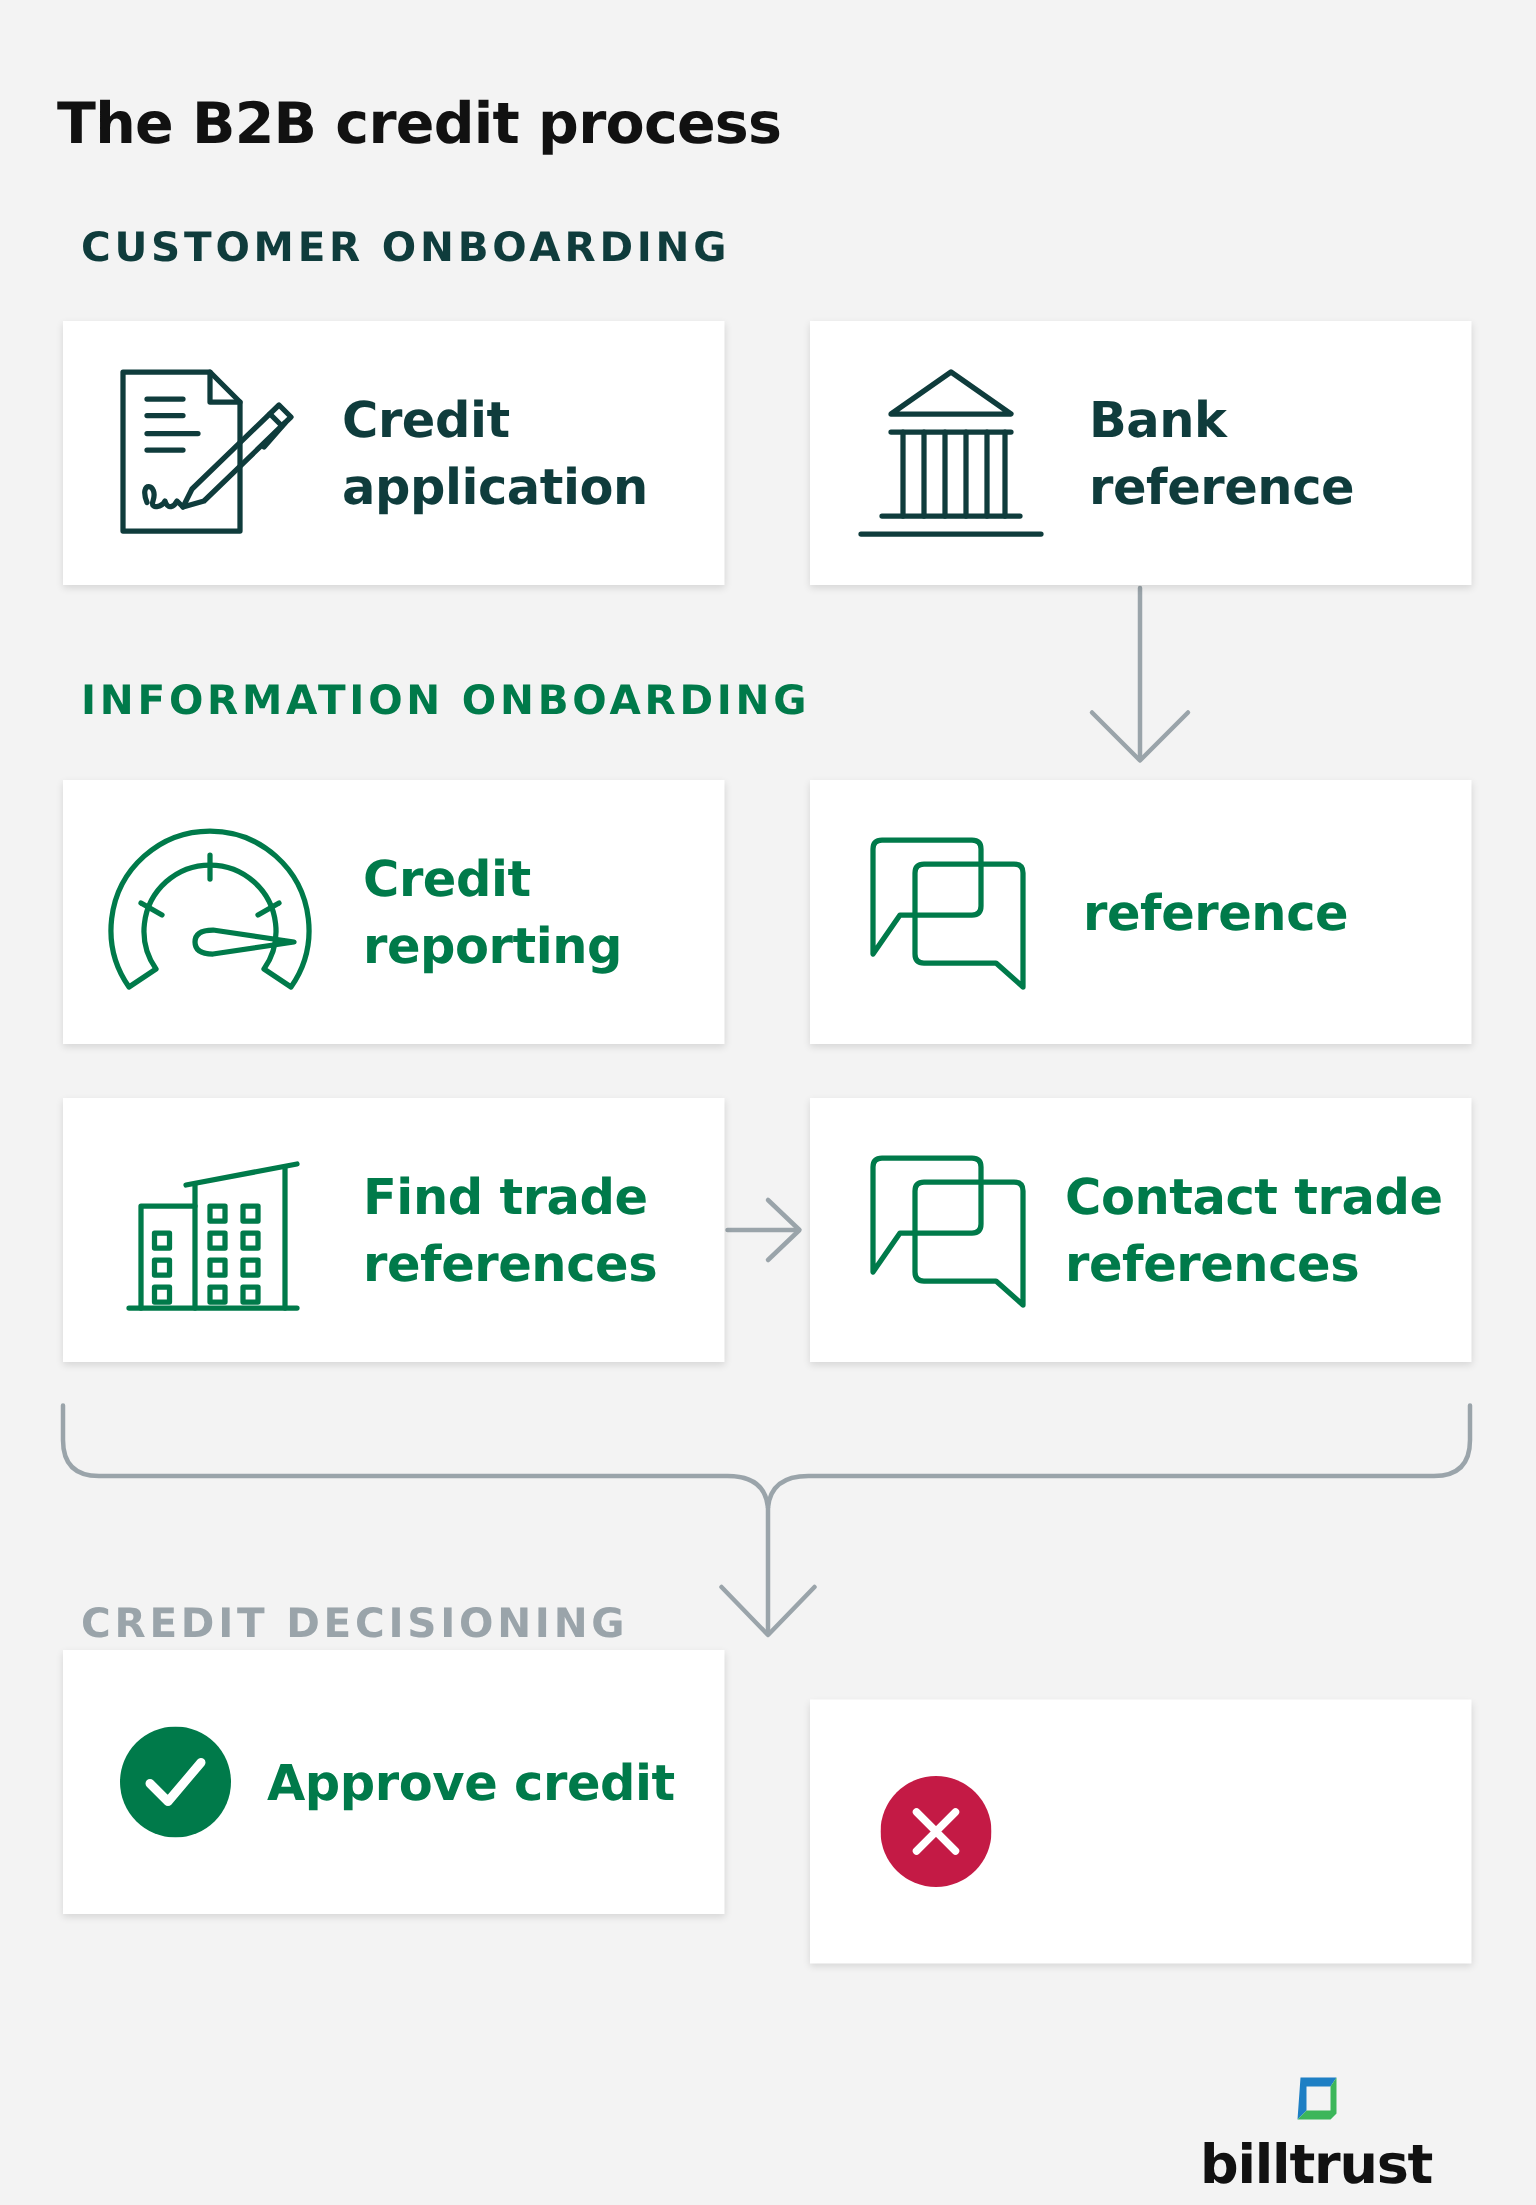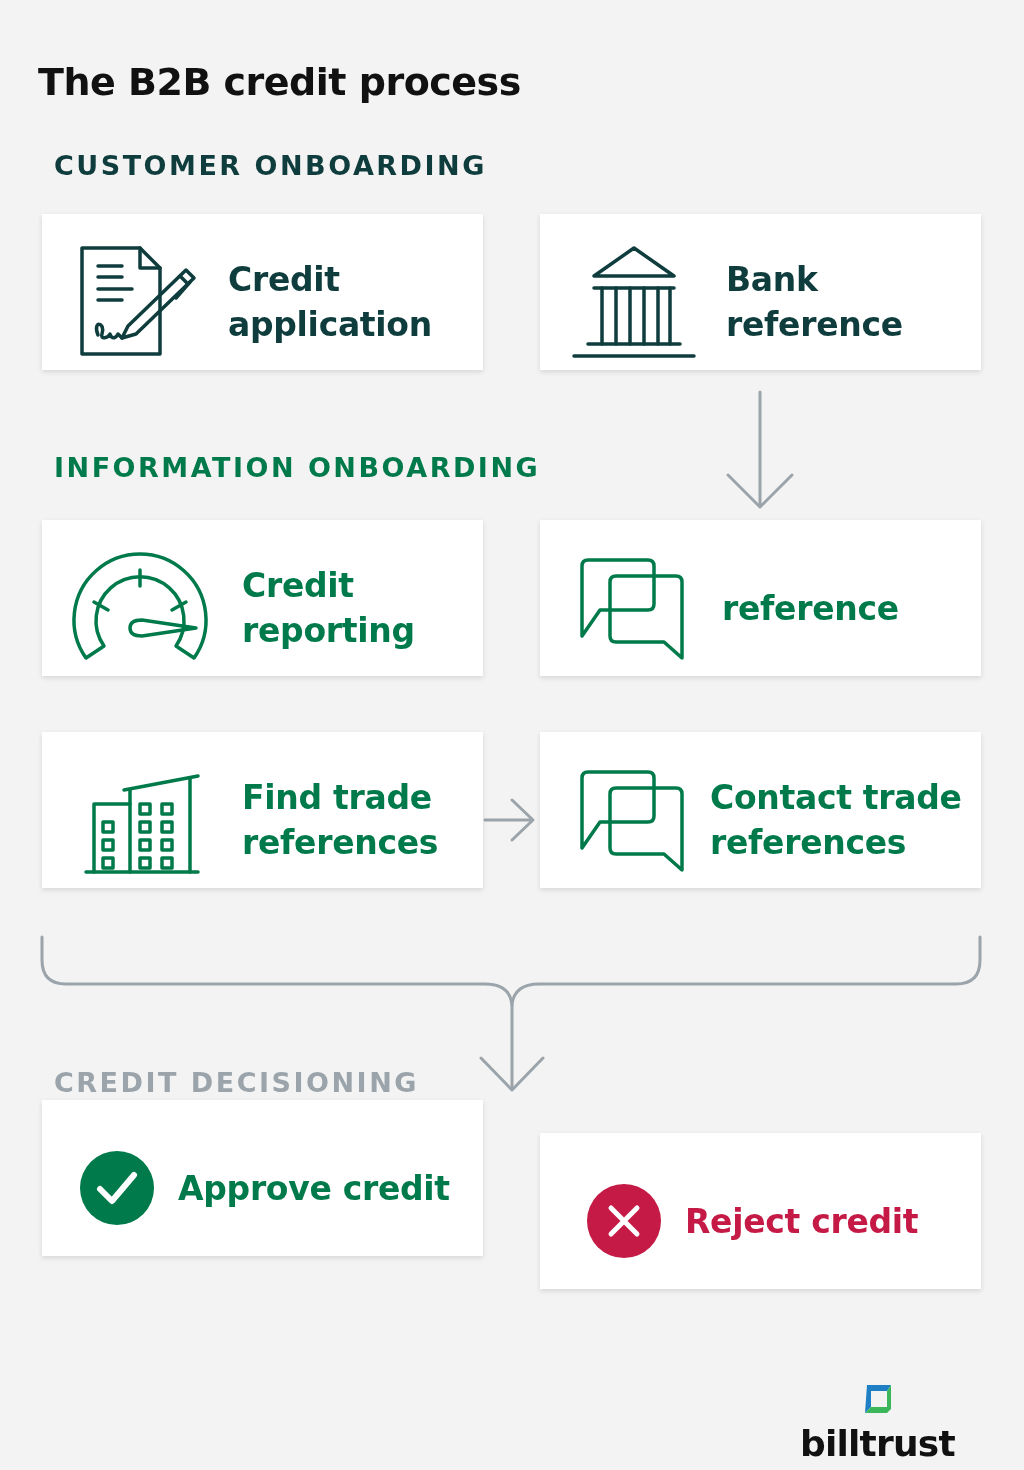--- a/index.html
+++ b/index.html
@@ -14,21 +14,21 @@
       position: absolute; left: 38px; top: 36px;
       font-size: 38px; font-weight: bold; color: #111;
       letter-spacing: -0.5px;
       margin-top: 24px;
     }
     .section {
       position: absolute; left: 54px;
       font-size: 27px; font-weight: bold; letter-spacing: 2.5px;
     }
     .card {
-      position: absolute; width: 441px; height: 156px;
+      position: absolute; width: 441px; height: 176px;
       background: #ffffff;
       box-shadow: 0 2px 5px rgba(0,0,0,0.12);
     }
     .card .icon {
       position: absolute; left: 30px; top: 28px; width: 140px; height: 120px;
     }
     .card .icon svg { width: 100%; height: 100%; overflow: visible; }
     .card .label {
       position: absolute; left: 186px; top: 0; height: 176px;
       display: flex; flex-direction: column; justify-content: center;
@@ -196,23 +196,20 @@
   </div>
 </div>
 
 <div class="card" style="left:540px; top:1133px;">
   <div style="position:absolute; left:47px; top:51px; width:74px; height:74px;">
     <svg viewBox="0 0 74 74" width="74" height="74">
       <circle cx="37" cy="37" r="37" fill="#c41a45"></circle>
       <path d="M24 24 L50 50 M50 24 L24 50" fill="none" stroke="#ffffff" stroke-width="5" stroke-linecap="round"></path>
     </svg>
   </div>
-  <div class="label red" style="left:145px;">
-    <span>Reject credit</span>
-  </div>
 </div>
 
 <div class="logo">
   <svg width="32" height="32" viewBox="0 0 32 32">
     <path d="M6 2 H30 L26 8 H10 V24 L4 30 Z" fill="#1e7fc4"></path>
     <path d="M30 2 V26 L26 30 H4 L10 24 H26 V8 Z" fill="#3cb65a"></path>
   </svg>
   <span class="logo-text">billtrust</span>
 </div>
 

